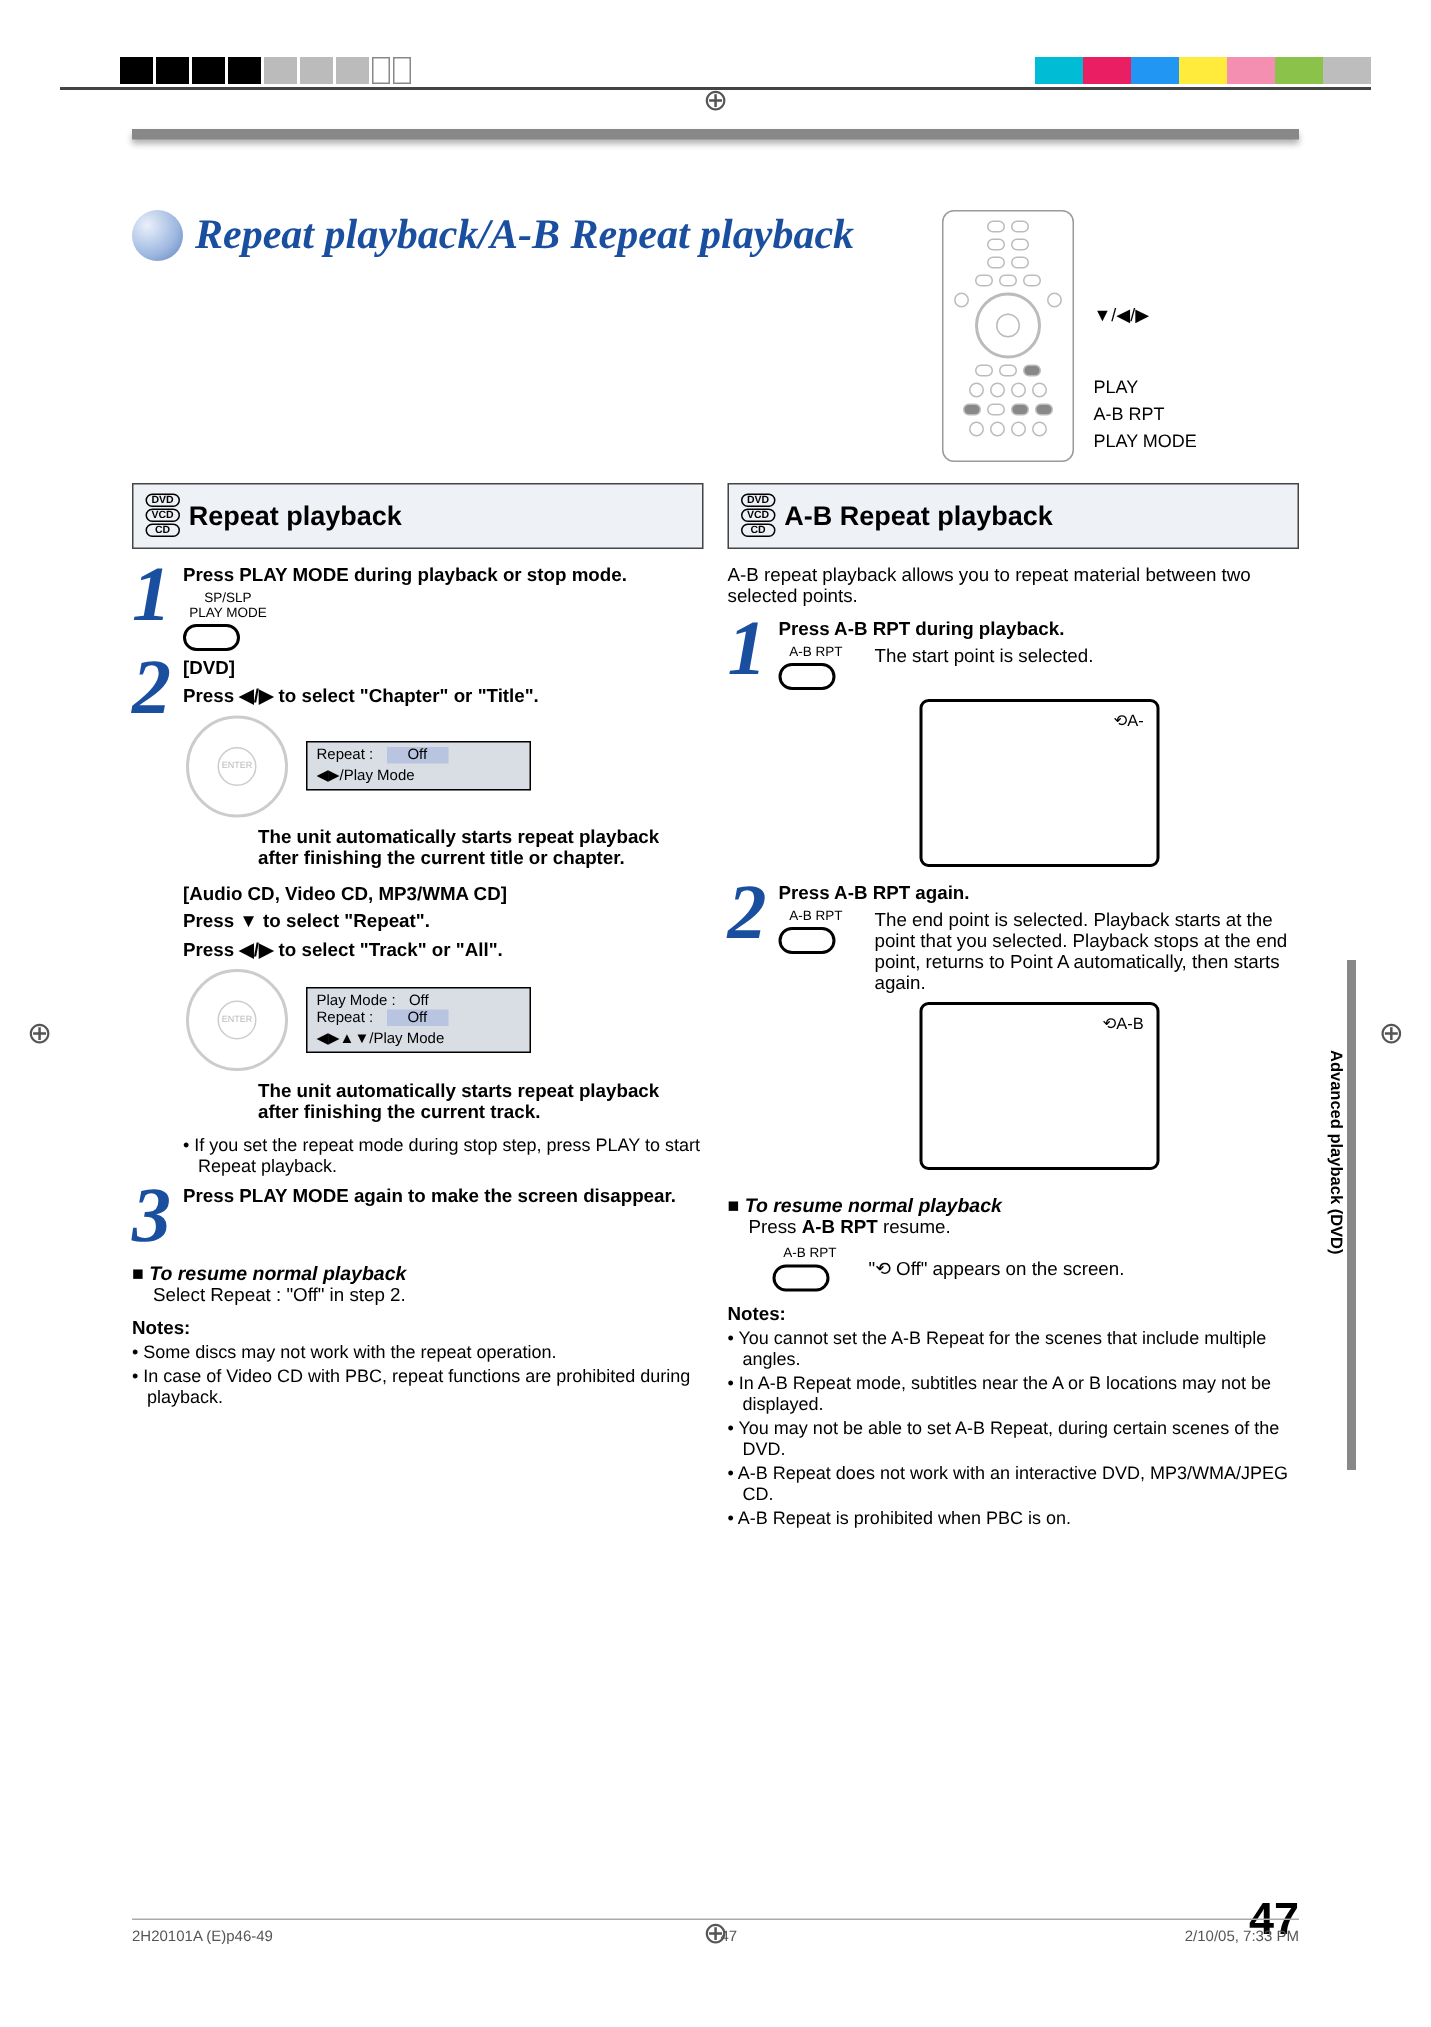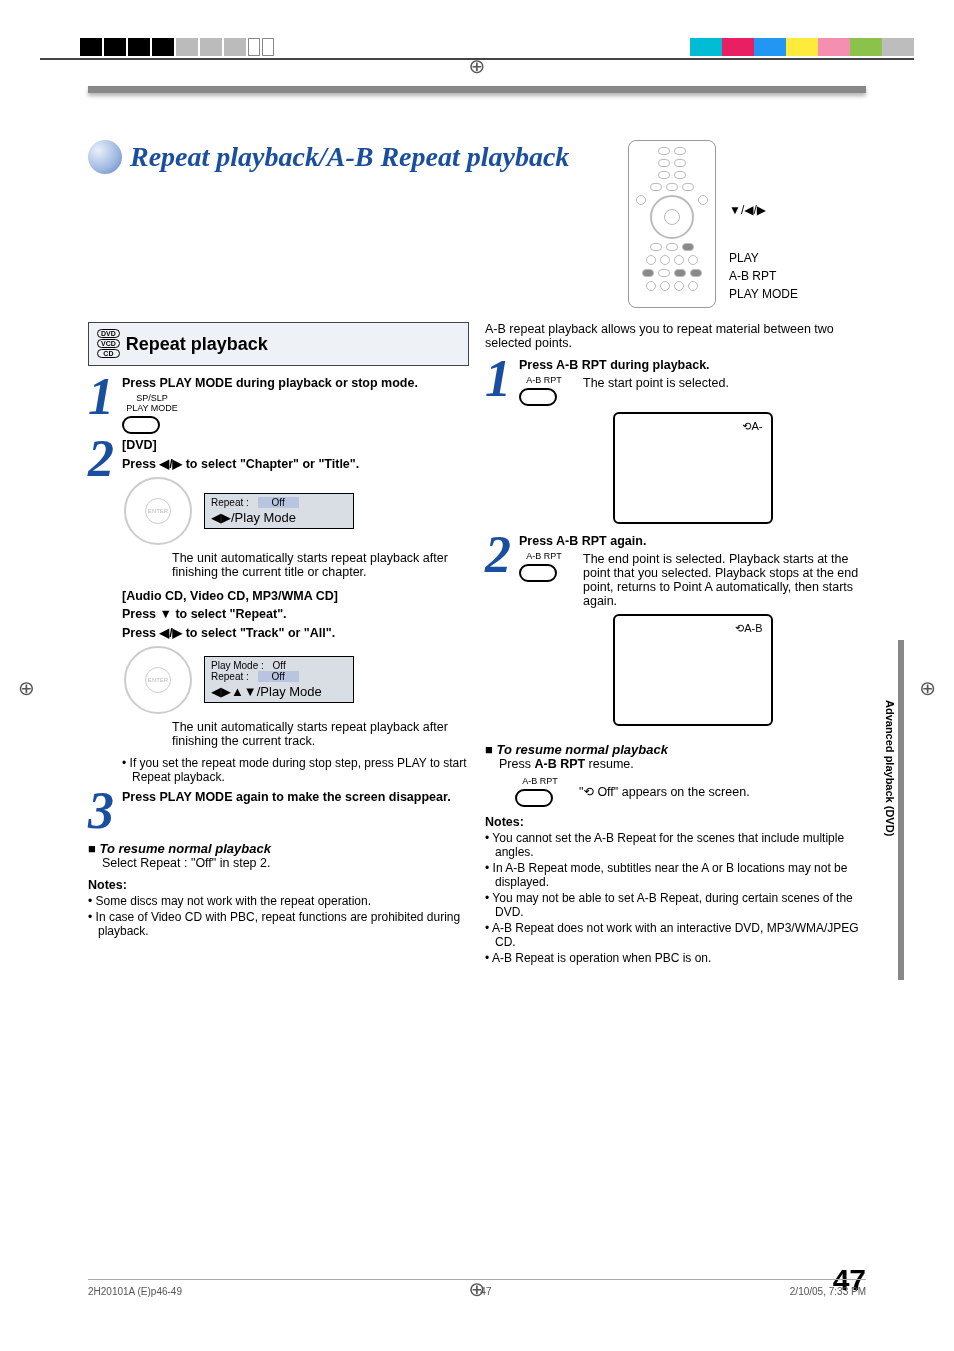--- a/index.html
+++ b/index.html
@@ -36,24 +36,24 @@
   .badge { display:inline-flex; flex-direction:column; font-size:7px; text-align:center; line-height:1; }
   .badge span { border:1px solid #000; border-radius:8px; padding:0 3px; margin-bottom:1px; }
   .step { display:flex; margin-bottom:4px; }
   .step-num { font-family:"Times New Roman",serif; font-size:52px; font-weight:bold; font-style:italic; color:#1a4fa0; line-height:0.8; width:34px; flex-shrink:0; }
   .step-body { flex:1; font-size:12.5px; }
   .step-body .head { font-weight:bold; margin-bottom:4px; }
   .btn-label { font-size:9px; text-align:center; line-height:1.1; }
   .pill-btn { width:38px; height:18px; border:2px solid #000; border-radius:9px; background:#fff; margin-top:2px;}
   .osd-box { border:1px solid #000; background:#d9dde4; font-size:10px; padding:3px 6px; margin:6px 0; display:inline-block; min-width:150px;}
   .osd-box .sel { background:#b8c4e0; padding:0 14px; margin-left:6px; display:inline-block;}
-  .osd-box .foot { font-size:13px; margin-top:2px;}
+  .osd-box .foot { font-size:10px; margin-top:2px;}
   .screen-box { border:2px solid #000; border-radius:6px; width:160px; height:112px; background:#fff; position:relative; margin:6px auto; }
   .screen-box .osd-corner { position:absolute; top:6px; right:8px; font-size:11px;}
-  .indent { margin-left:50px; }
+  .indent { margin-left:50px;font-weight:bold; }
   .bullet { text-indent:-10px; padding-left:10px; font-size:12px; margin:2px 0;}
   .notes-hd { font-weight:bold; font-size:12.5px; margin-top:8px;}
   .sq-hd { font-weight:bold; font-size:13px; margin-top:10px;font-style:italic;}
   .sq-hd::before { content:"■ "; }
   .sidetab { position:absolute; right:-30px; top:560px; writing-mode:vertical-rl; font-size:11px; font-weight:bold;}
   .sidestripe { position:absolute; right:-38px; top:500px; width:6px; height:340px; background:#888;}
   .page-num { position:absolute; right:0; bottom:-46px; font-size:30px; font-weight:bold;}
   .footer { position:absolute; bottom:54px; left:88px; right:88px; display:flex; justify-content:space-between; border-top:1px solid #aaa; padding-top:6px; font-size:10px; color:#555;}
   .reg-bot { position:absolute; bottom:50px; left:50%; transform:translateX(-50%); font-size:20px; color:#555;}
   .reg-side { position:absolute; top:50%; font-size:20px; color:#555;}
@@ -228,20 +228,28 @@
 
       <div class="sq-hd">To resume normal playback</div>
       <div style="margin-left:14px; font-size:12.5px;">Select Repeat : "Off" in step 2.</div>
 
       <div class="notes-hd">Notes:</div>
       <div class="bullet">• <span>Some discs may not work with the repeat operation.</span></div>
       <div class="bullet">• <span>In case of Video CD with PBC, repeat functions are prohibited during playback.</span></div>
     </div>
 
     <div class="col">
+      <div class="section-head">
+        <span class="badge">
+          <span>DVD</span>
+            <span>VCD</span>
+            <span>CD</span>
+        </span>
+        <span>A-B Repeat playback</span>
+      </div>
       <div style="font-size:12.5px; margin-bottom:8px;">A-B repeat playback allows you to repeat material between two selected points.</div>
 
       <div class="step">
         <div class="step-num">1</div>
         <div class="step-body">
           <div class="head">Press A-B RPT during playback.</div>
           <div style="display:flex; gap:14px; align-items:flex-start;">
             <div class="btn-label" style="width:50px">
               <div>A-B RPT</div>
               <div class="pill-btn"></div>
@@ -283,21 +291,21 @@
         <div style="font-size:12.5px;">
           <span>"</span><span>⟲ Off</span><span>" appears on the screen.</span>
         </div>
       </div>
 
       <div class="notes-hd">Notes:</div>
       <div class="bullet">• <span>You cannot set the A-B Repeat for the scenes that include multiple angles.</span></div>
       <div class="bullet">• <span>In A-B Repeat mode, subtitles near the A or B locations may not be displayed.</span></div>
       <div class="bullet">• <span>You may not be able to set A-B Repeat, during certain scenes of the DVD.</span></div>
       <div class="bullet">• <span>A-B Repeat does not work with an interactive DVD, MP3/WMA/JPEG CD.</span></div>
-      <div class="bullet">• <span>A-B Repeat is operation when PBC is on.</span></div>
+      <div class="bullet">• <span>A-B Repeat is prohibited when PBC is on.</span></div>
     </div>
   </div>
 
   <div class="sidestripe"></div>
   <div class="sidetab">Advanced playback (DVD)</div>
   <div class="page-num">47</div>
 </div>
 
 <div class="footer">
   <span>2H20101A (E)p46-49</span>

